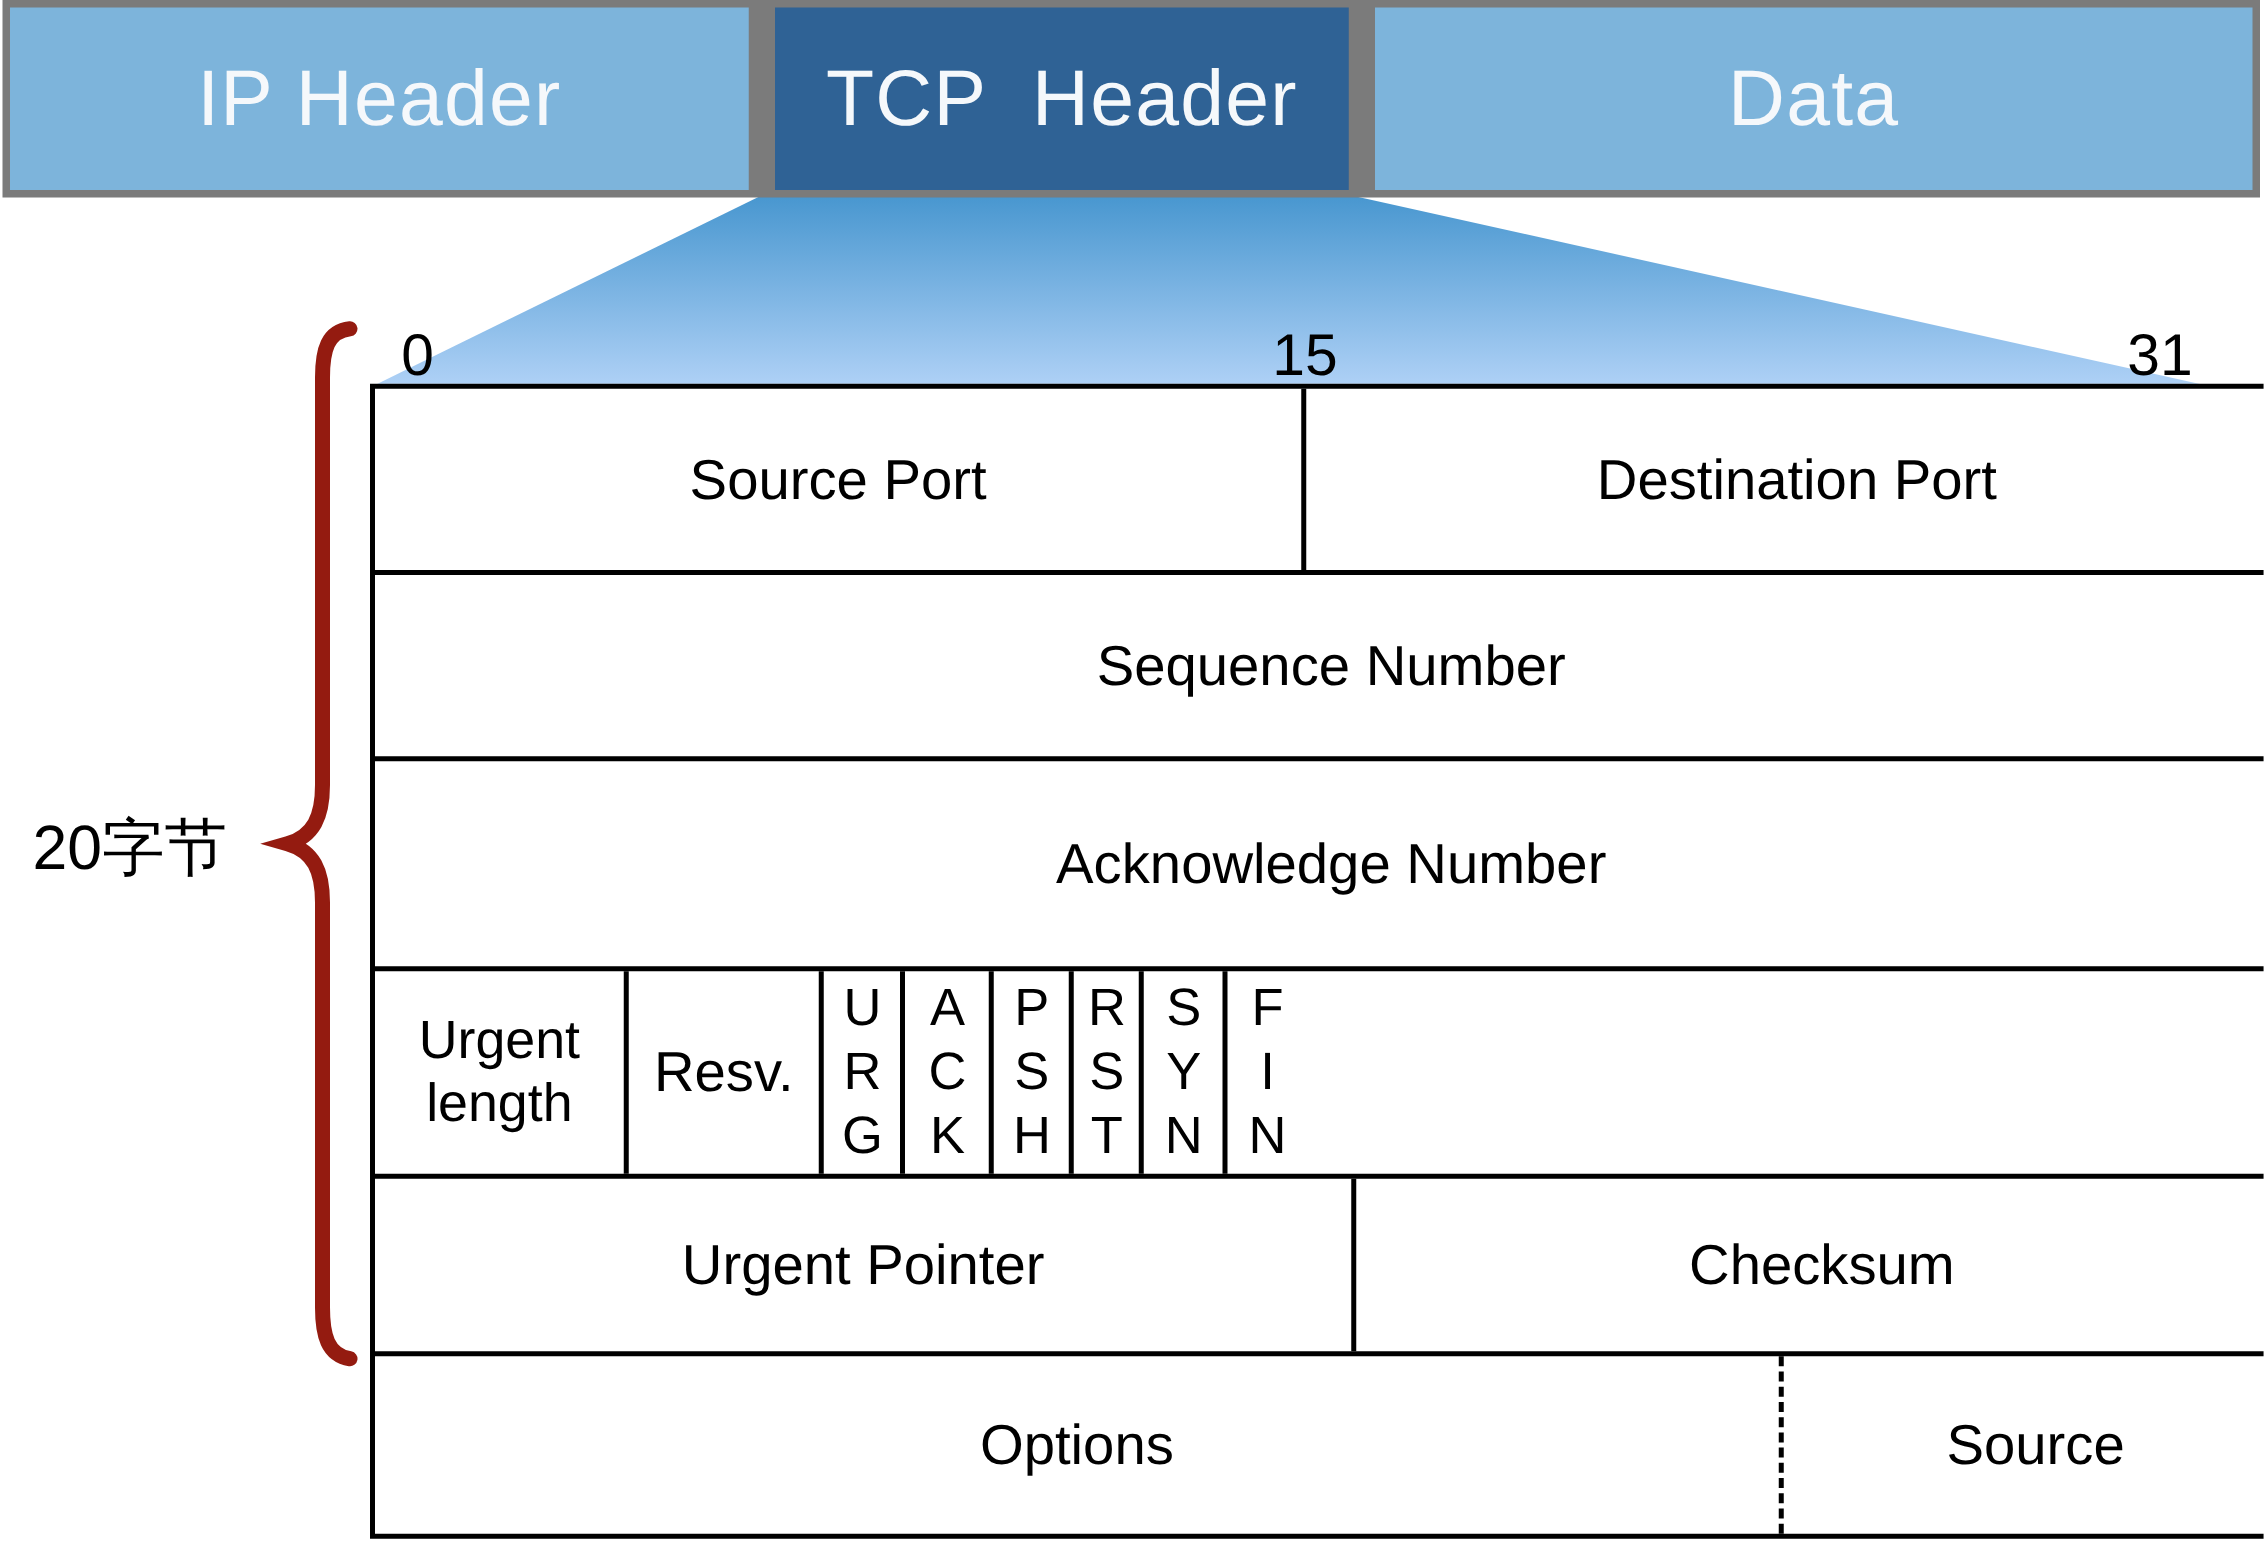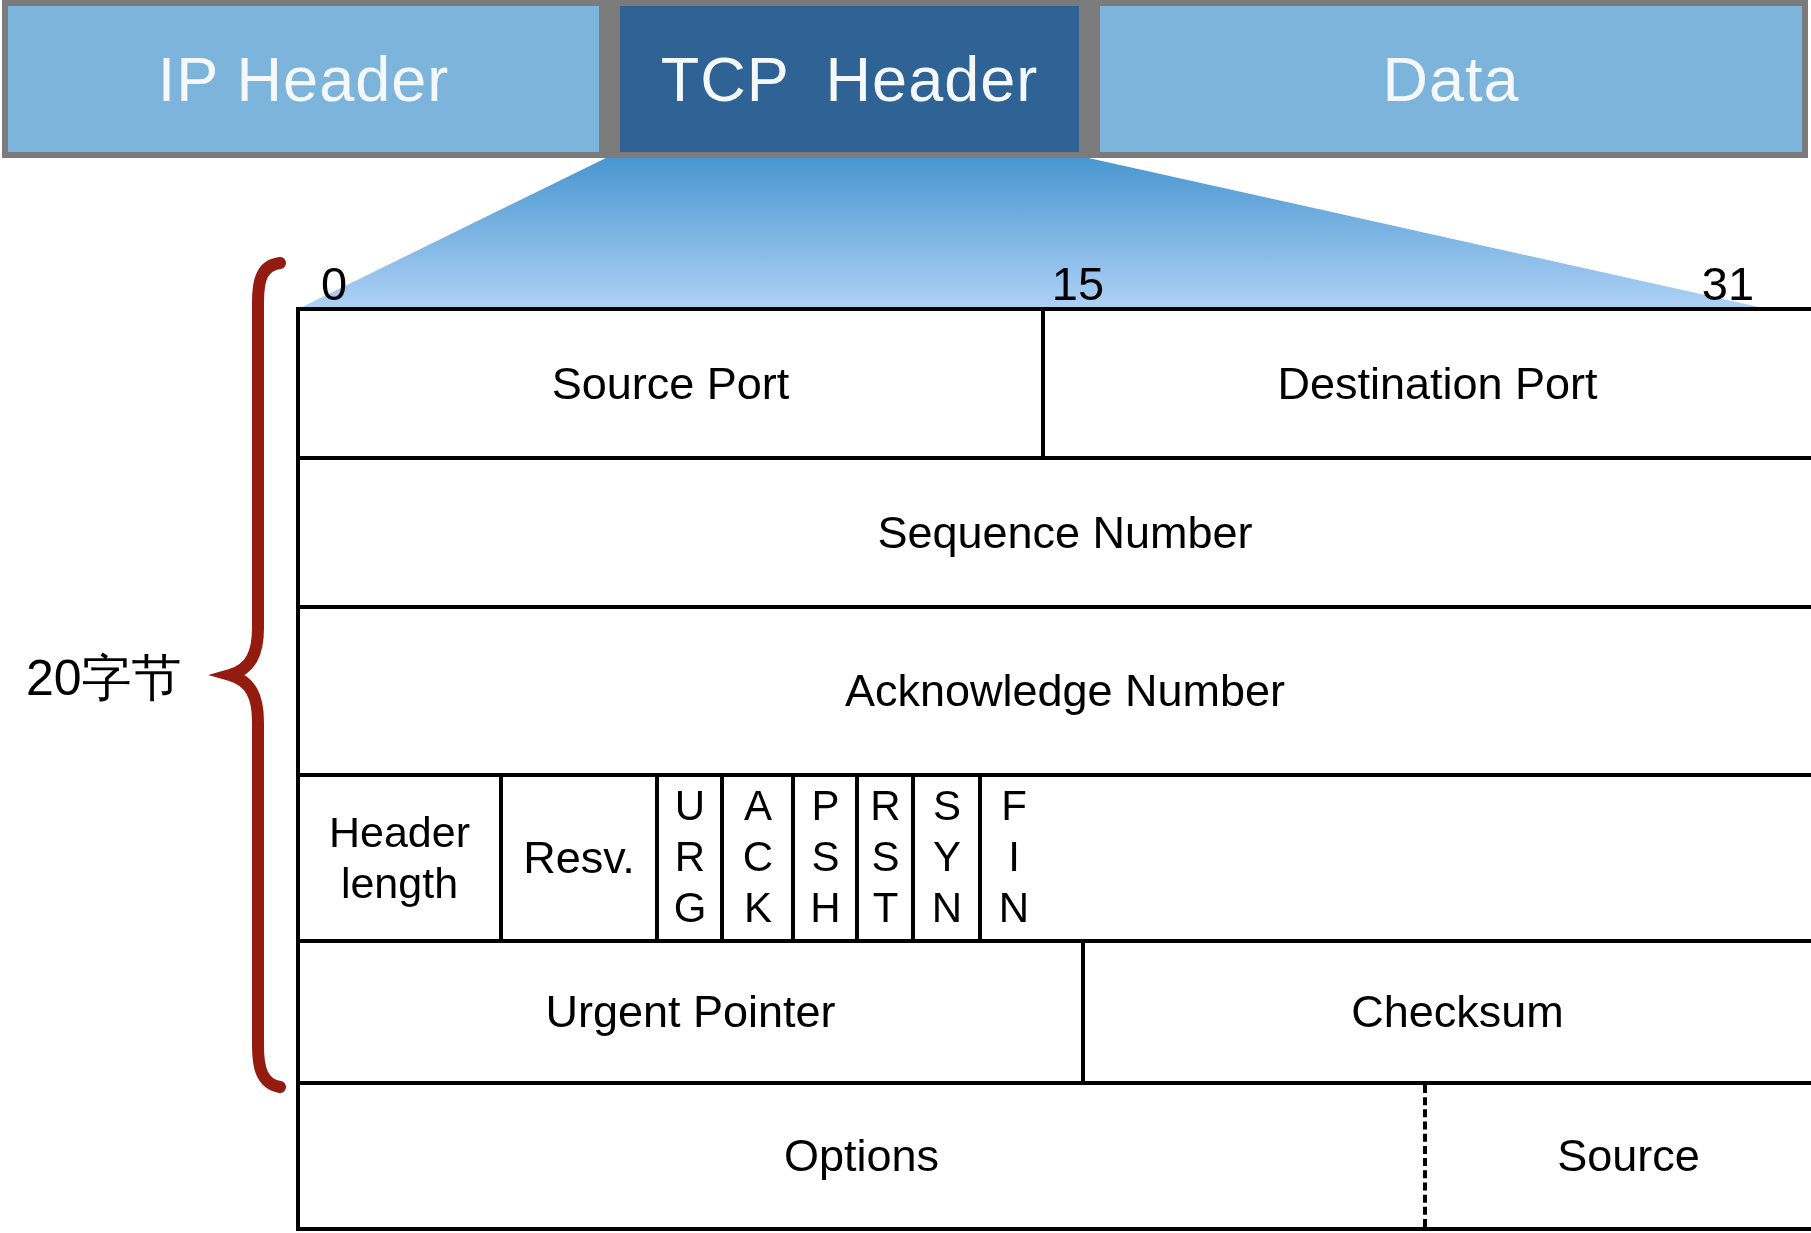--- a/index.html
+++ b/index.html
@@ -34,21 +34,21 @@
   .seg-data{flex:1;}
   
   .shapes{position:absolute;left:0;top:0;z-index:1;}
   
   .bitlabel{
     position:absolute;z-index:4;
     transform:translateX(-50%);
     font-size:47px;color:#000;top:256px;
   }
   .bit-0{left:334px;}
-  .bit-15{left:1078px;}
+  .bit-15{left:1044px;}
   .bit-31{left:1728px;text-align:right;}
   
   .byte-note{
     position:absolute;left:26px;top:645px;z-index:4;
     font-size:50px;color:#000;
   }
   
   .ftable{
     position:absolute;left:296px;top:307px;z-index:2;
     width:1538px;height:924px;
@@ -142,21 +142,21 @@
 
     <div class="frow r2">
       <div class="fcell grow">Sequence Number</div>
     </div>
 
     <div class="frow r3">
       <div class="fcell grow">Acknowledge Number</div>
     </div>
 
     <div class="frow r4">
-      <div class="fcell w-hlen two-line">Header length</div>
+      <div class="fcell w-hlen two-line">Urgent length</div>
       <div class="fcell w-resv">Resv.</div>
       <div class="fcell w-f1">
           <span class="flag-vert">URG</span>
         </div>
       <div class="fcell w-f2">
           <span class="flag-vert">ACK</span>
         </div>
       <div class="fcell w-f3">
           <span class="flag-vert">PSH</span>
         </div>

